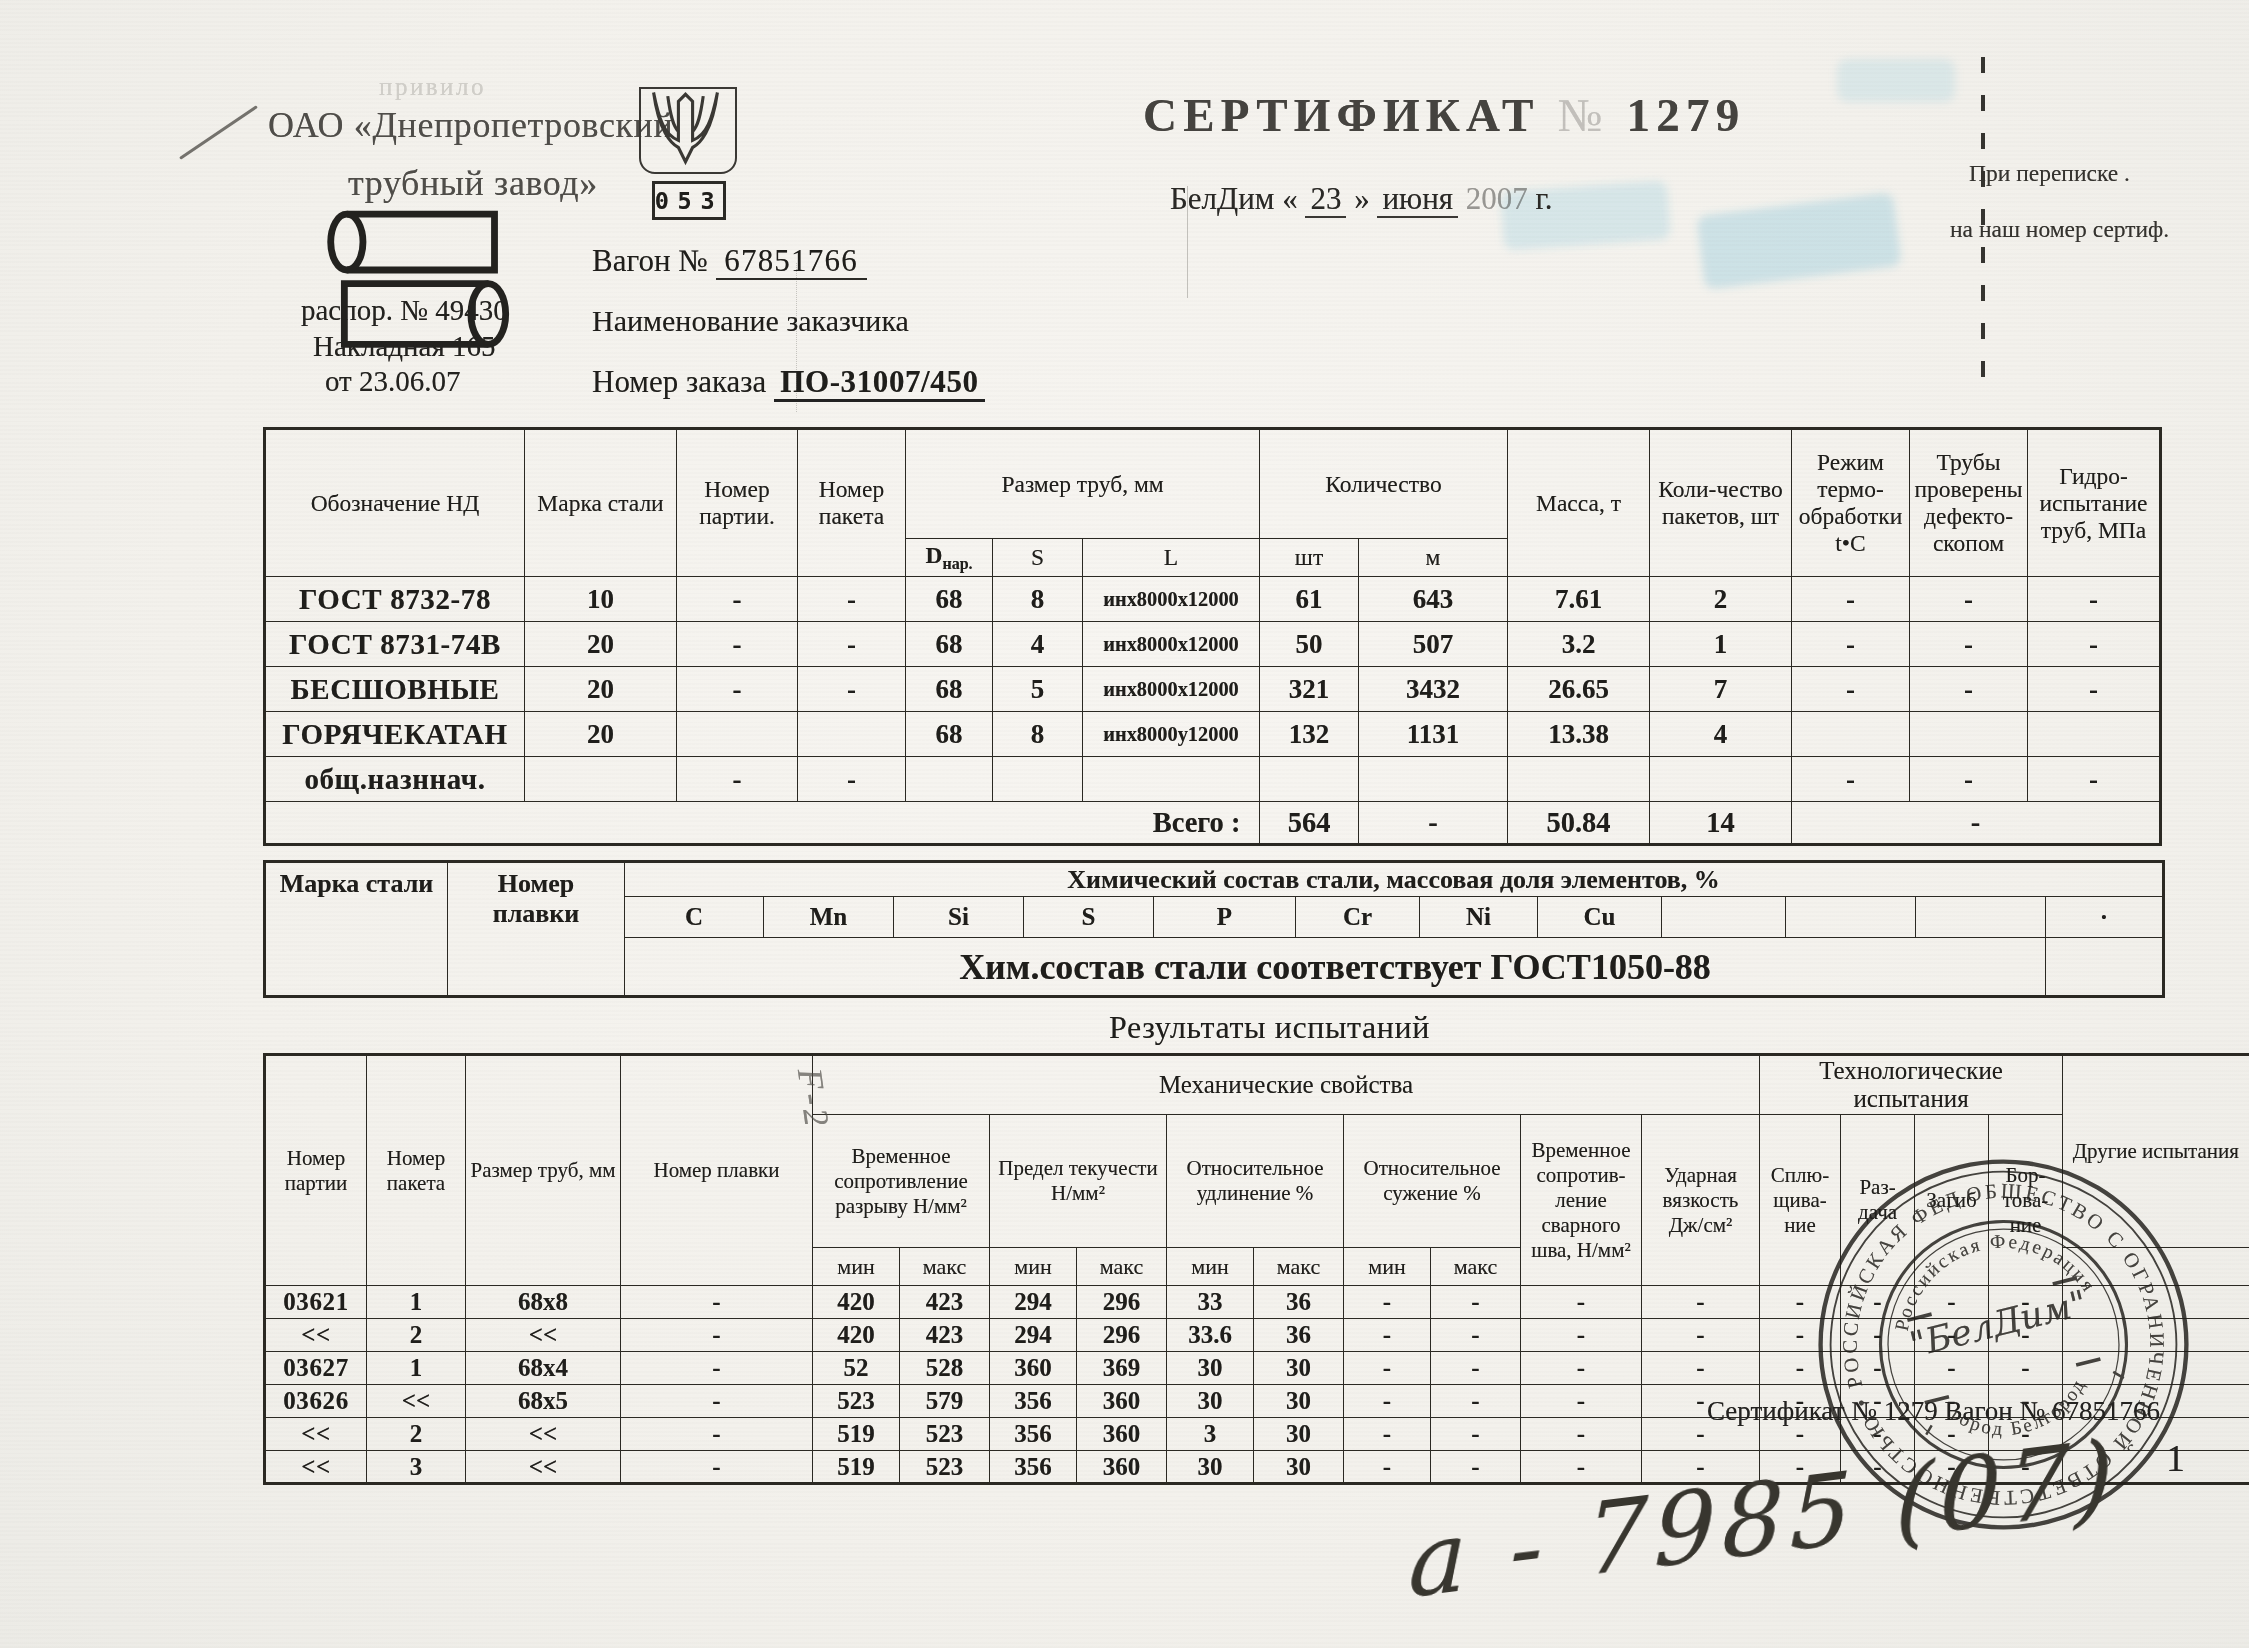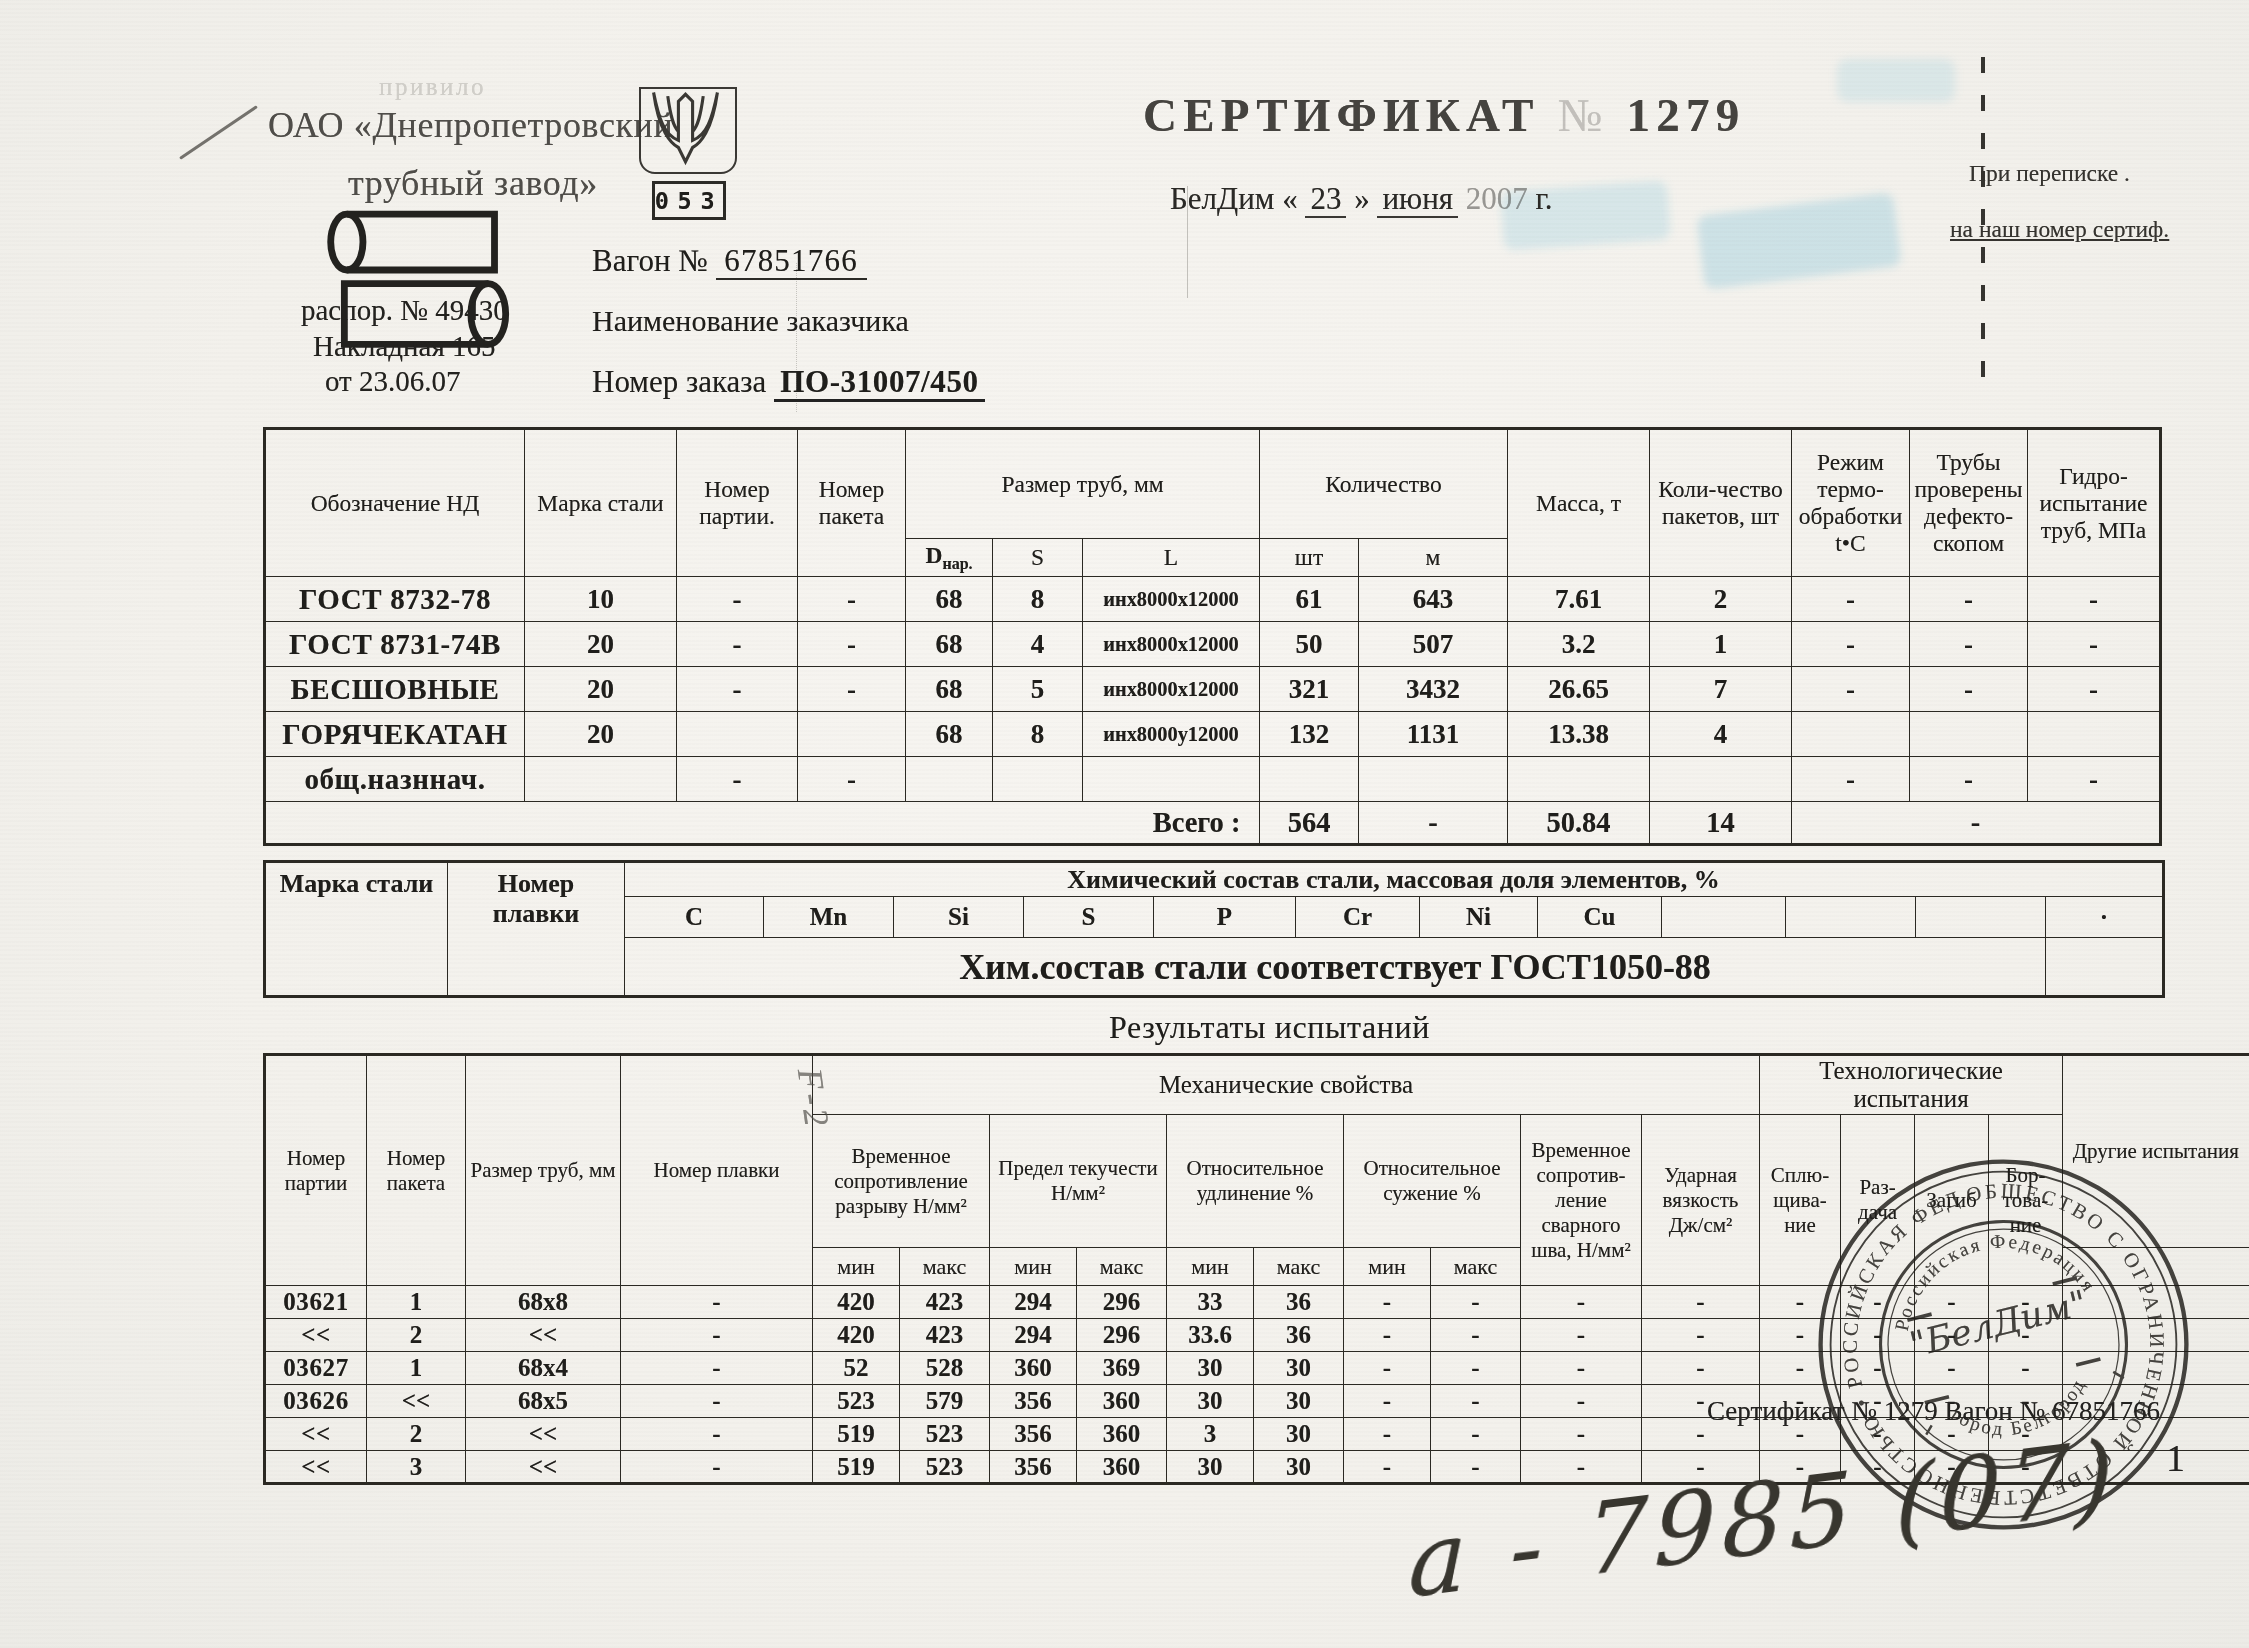--- a/index.html
+++ b/index.html
@@ -29,21 +29,21 @@
   .ship3{left:325px;top:365px;}
 
   
   .cert-title{left:1143px;top:88px;font-size:47px;font-weight:bold;letter-spacing:6.2px;color:#45433f;filter:blur(0.4px);}
   .cert-nosign{opacity:.28;font-weight:normal;}
   .date-line{left:1170px;top:181px;font-size:31px;color:#2a2926;}
   .u{border-bottom:2.5px solid #3a3834;padding:0 5px;}
   .faded{opacity:.45;}
   .corr{font-size:23.5px;color:#35332f;}
   .corr1{left:1969px;top:160px;}
-  .corr2{left:1950px;top:216px;text-decoration:underline;}
+  .corr2{left:1950px;top:216px;}
 
   
   .wagon{left:592px;top:243px;font-size:31px;}
   .cust{left:592px;top:304px;font-size:30px;}
   .order{left:592px;top:364px;font-size:31px;}
   .wnum{border-bottom:2.5px solid #2b2a26;padding:0 8.7px;letter-spacing:1.2px;margin-top:44px;}
   .onum{border-bottom:3.1px solid #222;font-weight:bold;padding:0 6.2px;letter-spacing:0.6px;}
 
   
   .diag-stroke{left:172px;top:131px;width:93px;height:3.1px;background:#55534e;transform:rotate(-34deg);border-radius:1.9px;opacity:.8;}

